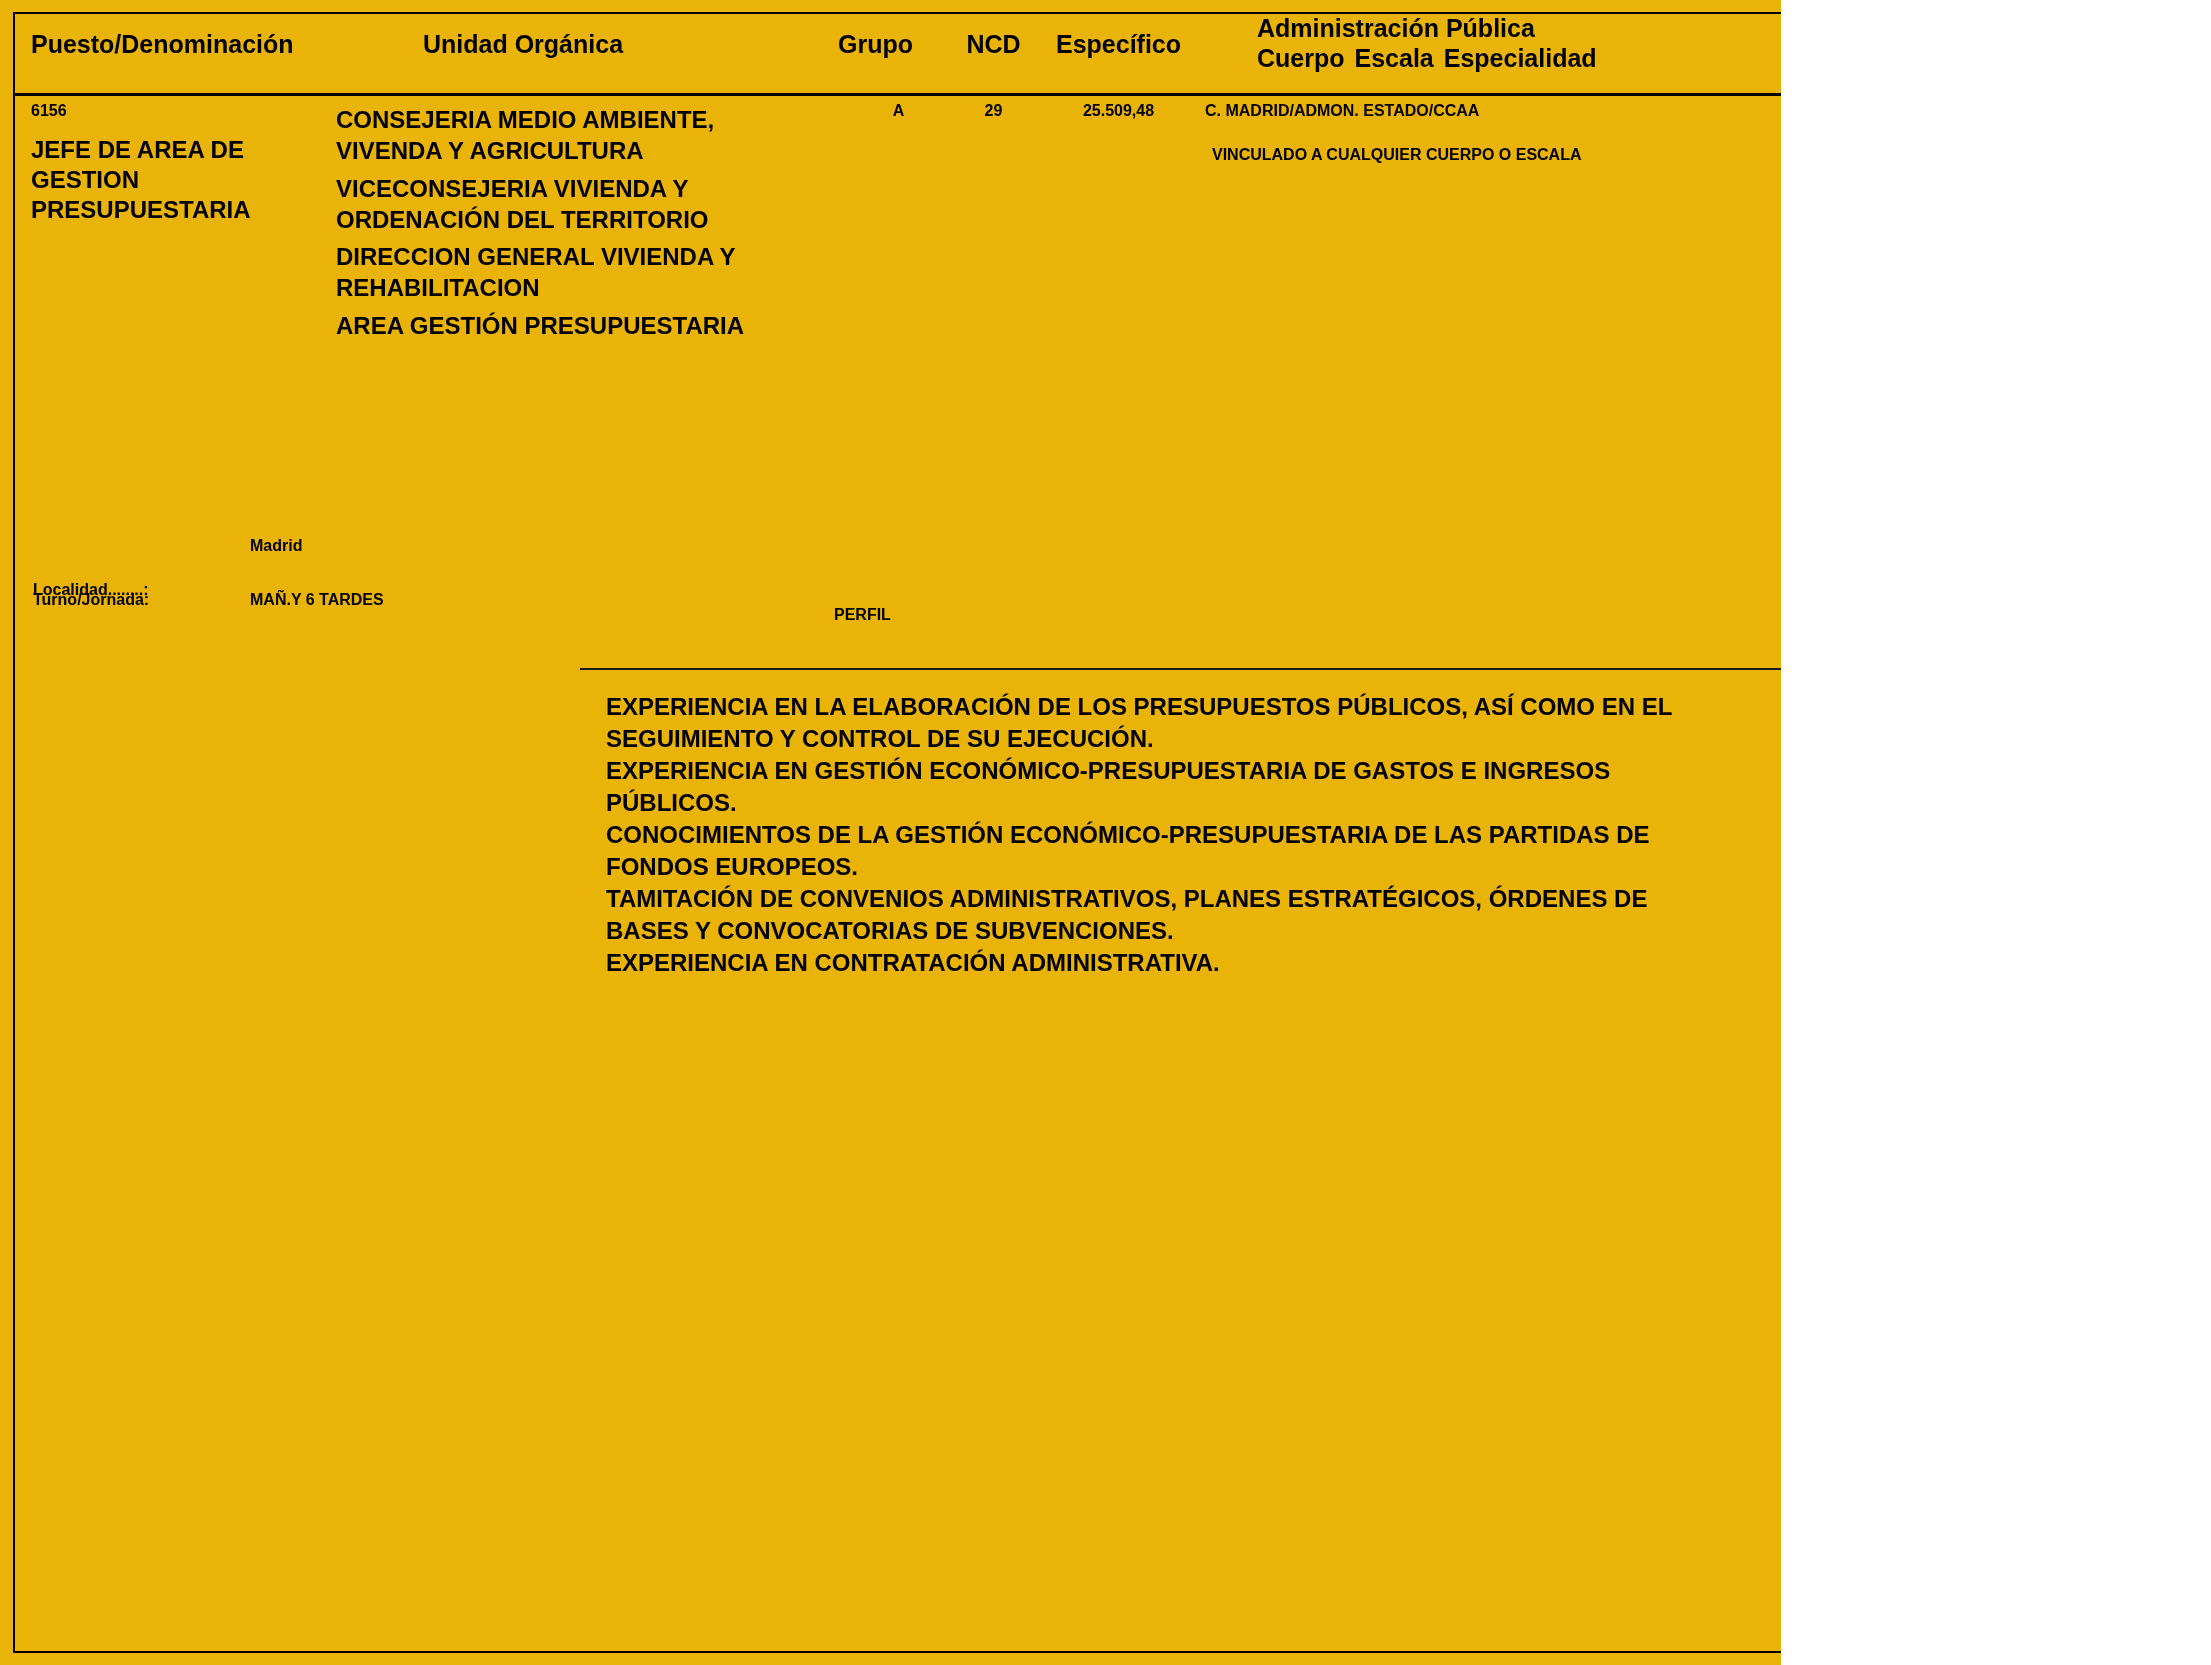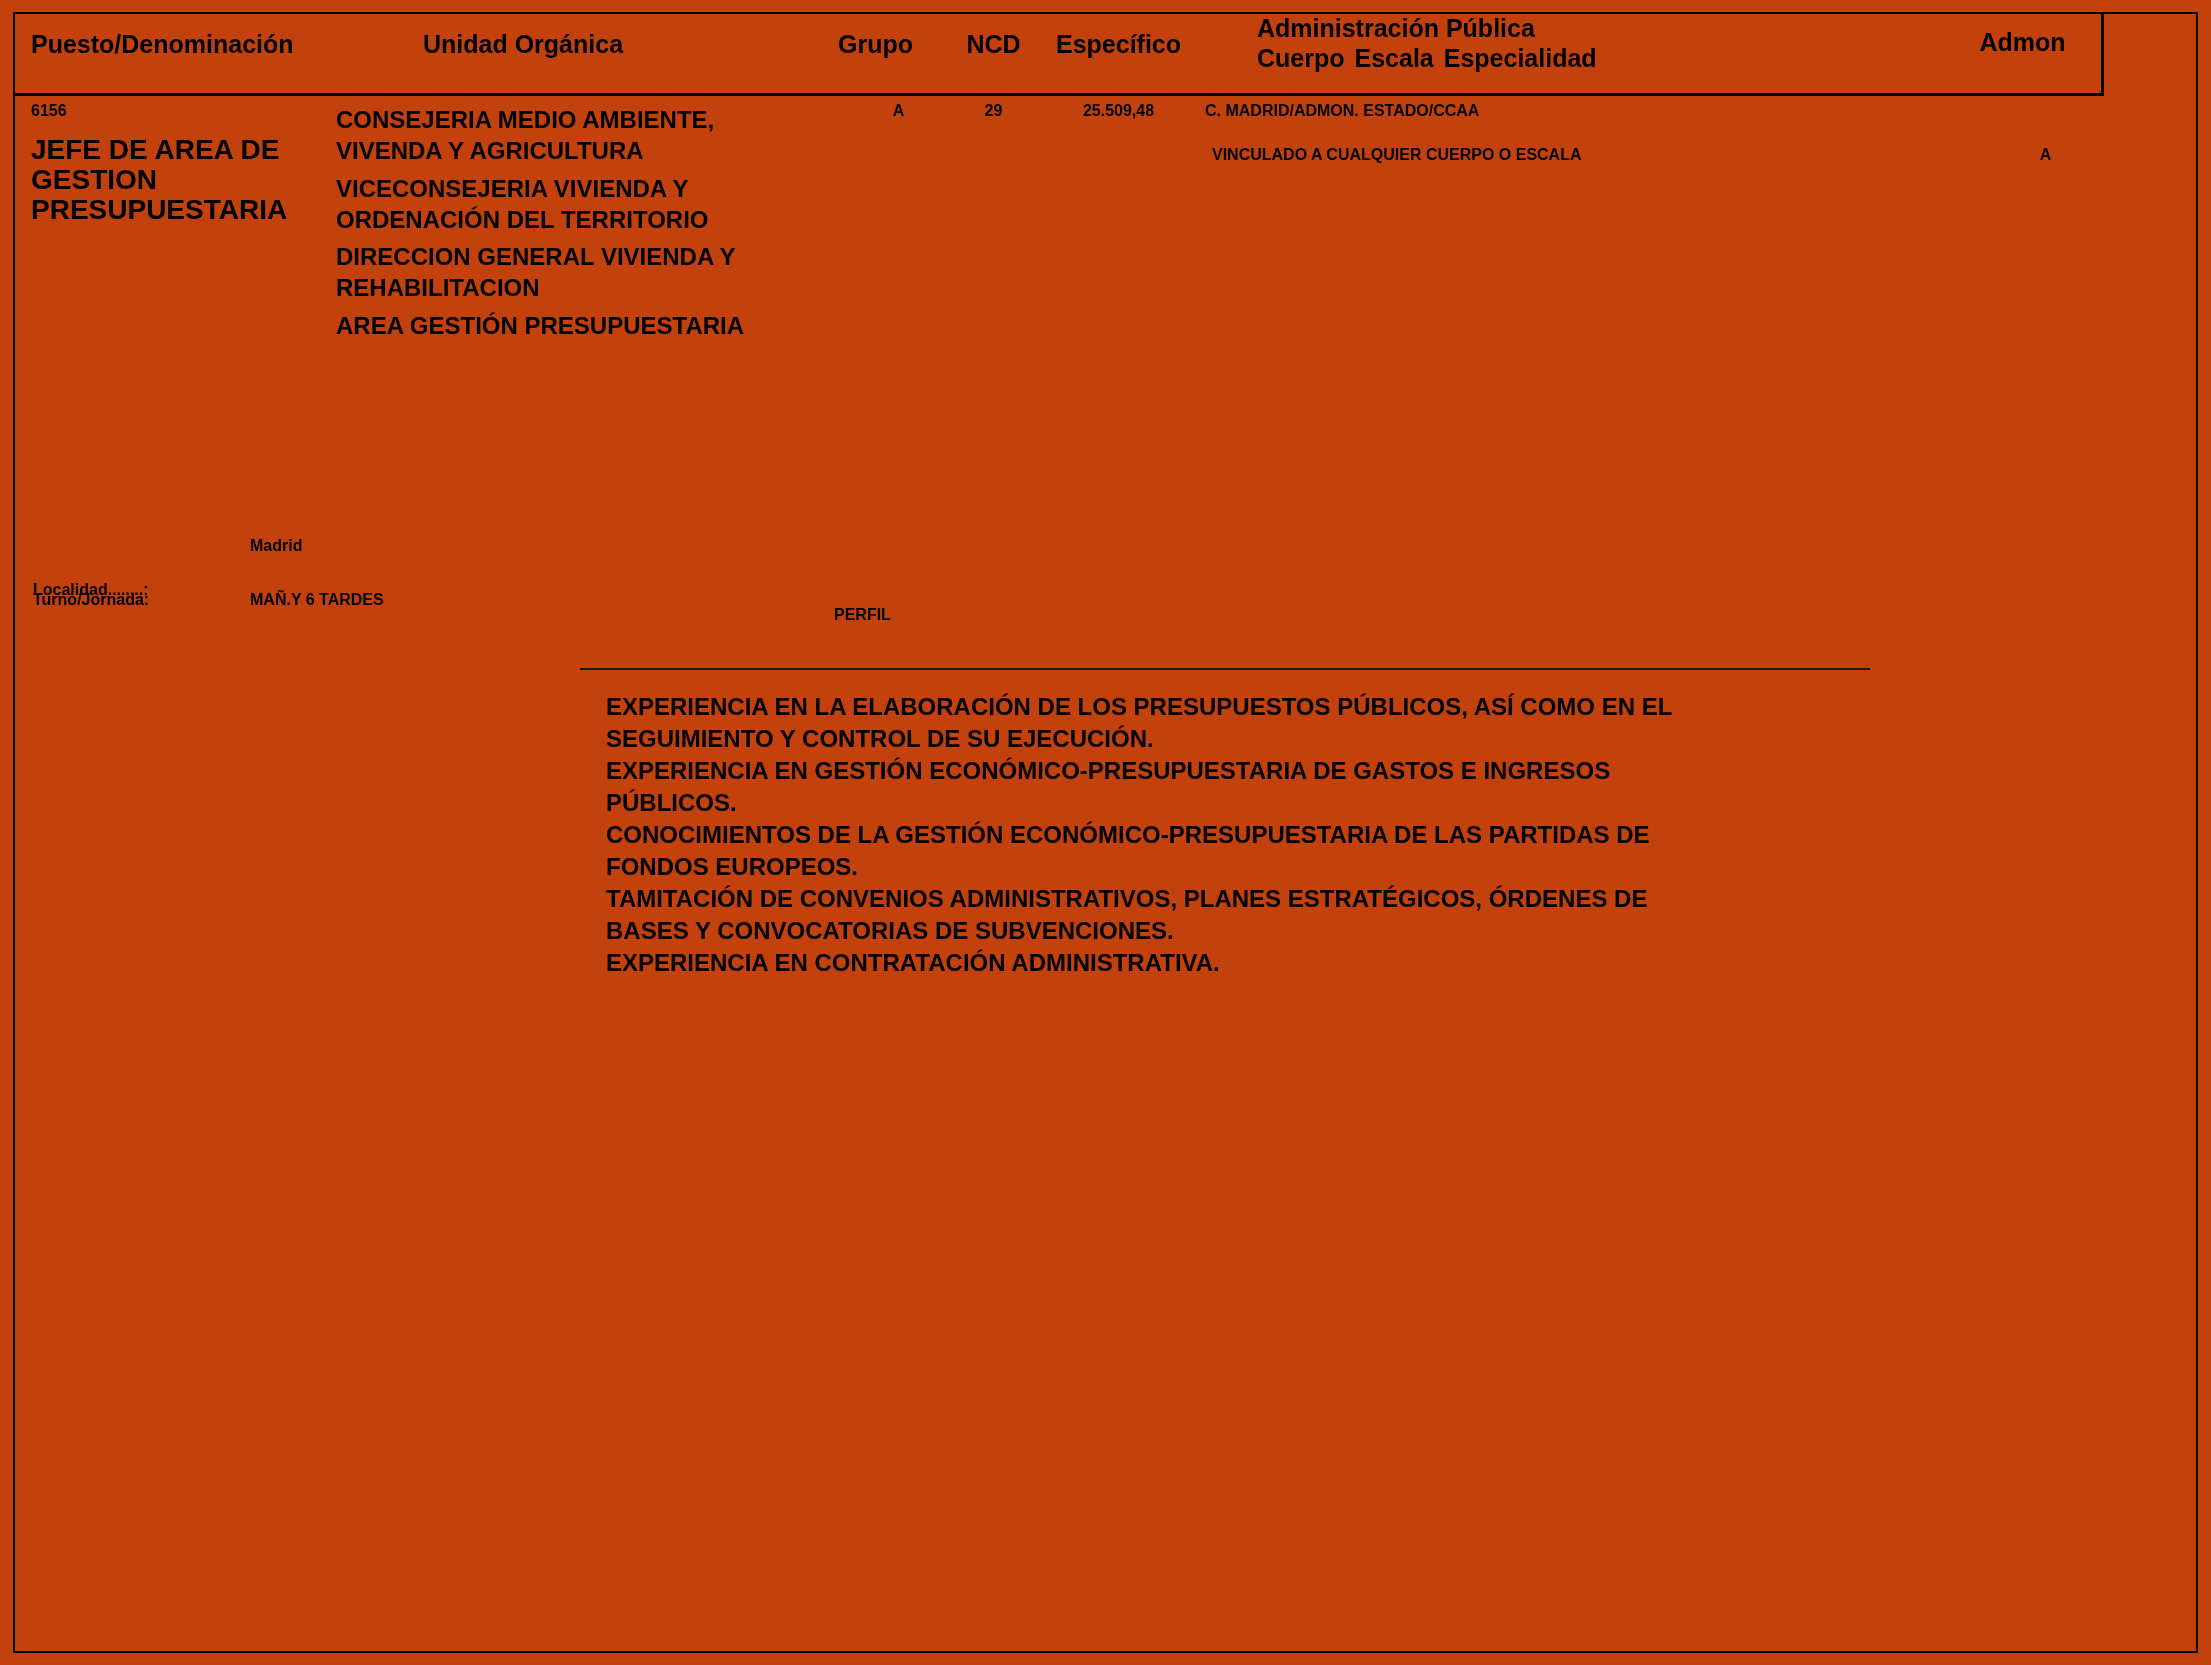--- a/index.html
+++ b/index.html
@@ -1,35 +1,35 @@
 <!DOCTYPE html>
 <html style="font-size:15px"><head>
 <meta charset="utf-8">
 <style>
   html,body { margin:0; padding:0; background:#ffffff; }
   .page {
     position:relative;
-    width:2211px; height:1666px;
-    background:#c2410c;
+    width:1781px; height:1666px;
+    background:#eab308;
     font-family:"Liberation Sans","DejaVu Sans",sans-serif;
     font-weight:700;
     color:#000000;
     overflow:hidden;
   }
   .abs { position:absolute; }
   .t26 { font-size:16px; line-height:26px; white-space:nowrap; }
   .t27 { font-size:25px; line-height:26px; white-space:nowrap; }
   .ctr { text-align:center; }
   .frame {
     position:absolute; left:13px; top:12px; width:2185px; height:1641px;
     border:2.8px solid #000; box-sizing:border-box;
   }
   .line { position:absolute; background:#000; }
   .thinrule { position:absolute; background:#1a1a1a; height:1.9px; }
-  .titleLines div { font-size:28px; line-height:30px; white-space:nowrap; }
+  .titleLines div { font-size:24px; line-height:30px; white-space:nowrap; }
   .orgUnits .unit { margin:0 0 6.5px 0; }
   .orgUnits .unit div { font-size:24px; line-height:31px; white-space:nowrap; }
   .perfilLines div { font-size:24px; line-height:32px; white-space:nowrap; }
   .cuerpoRow { display:flex; gap:10px; }
 </style>
 </head>
 <body>
 
 <div class="page">
 

